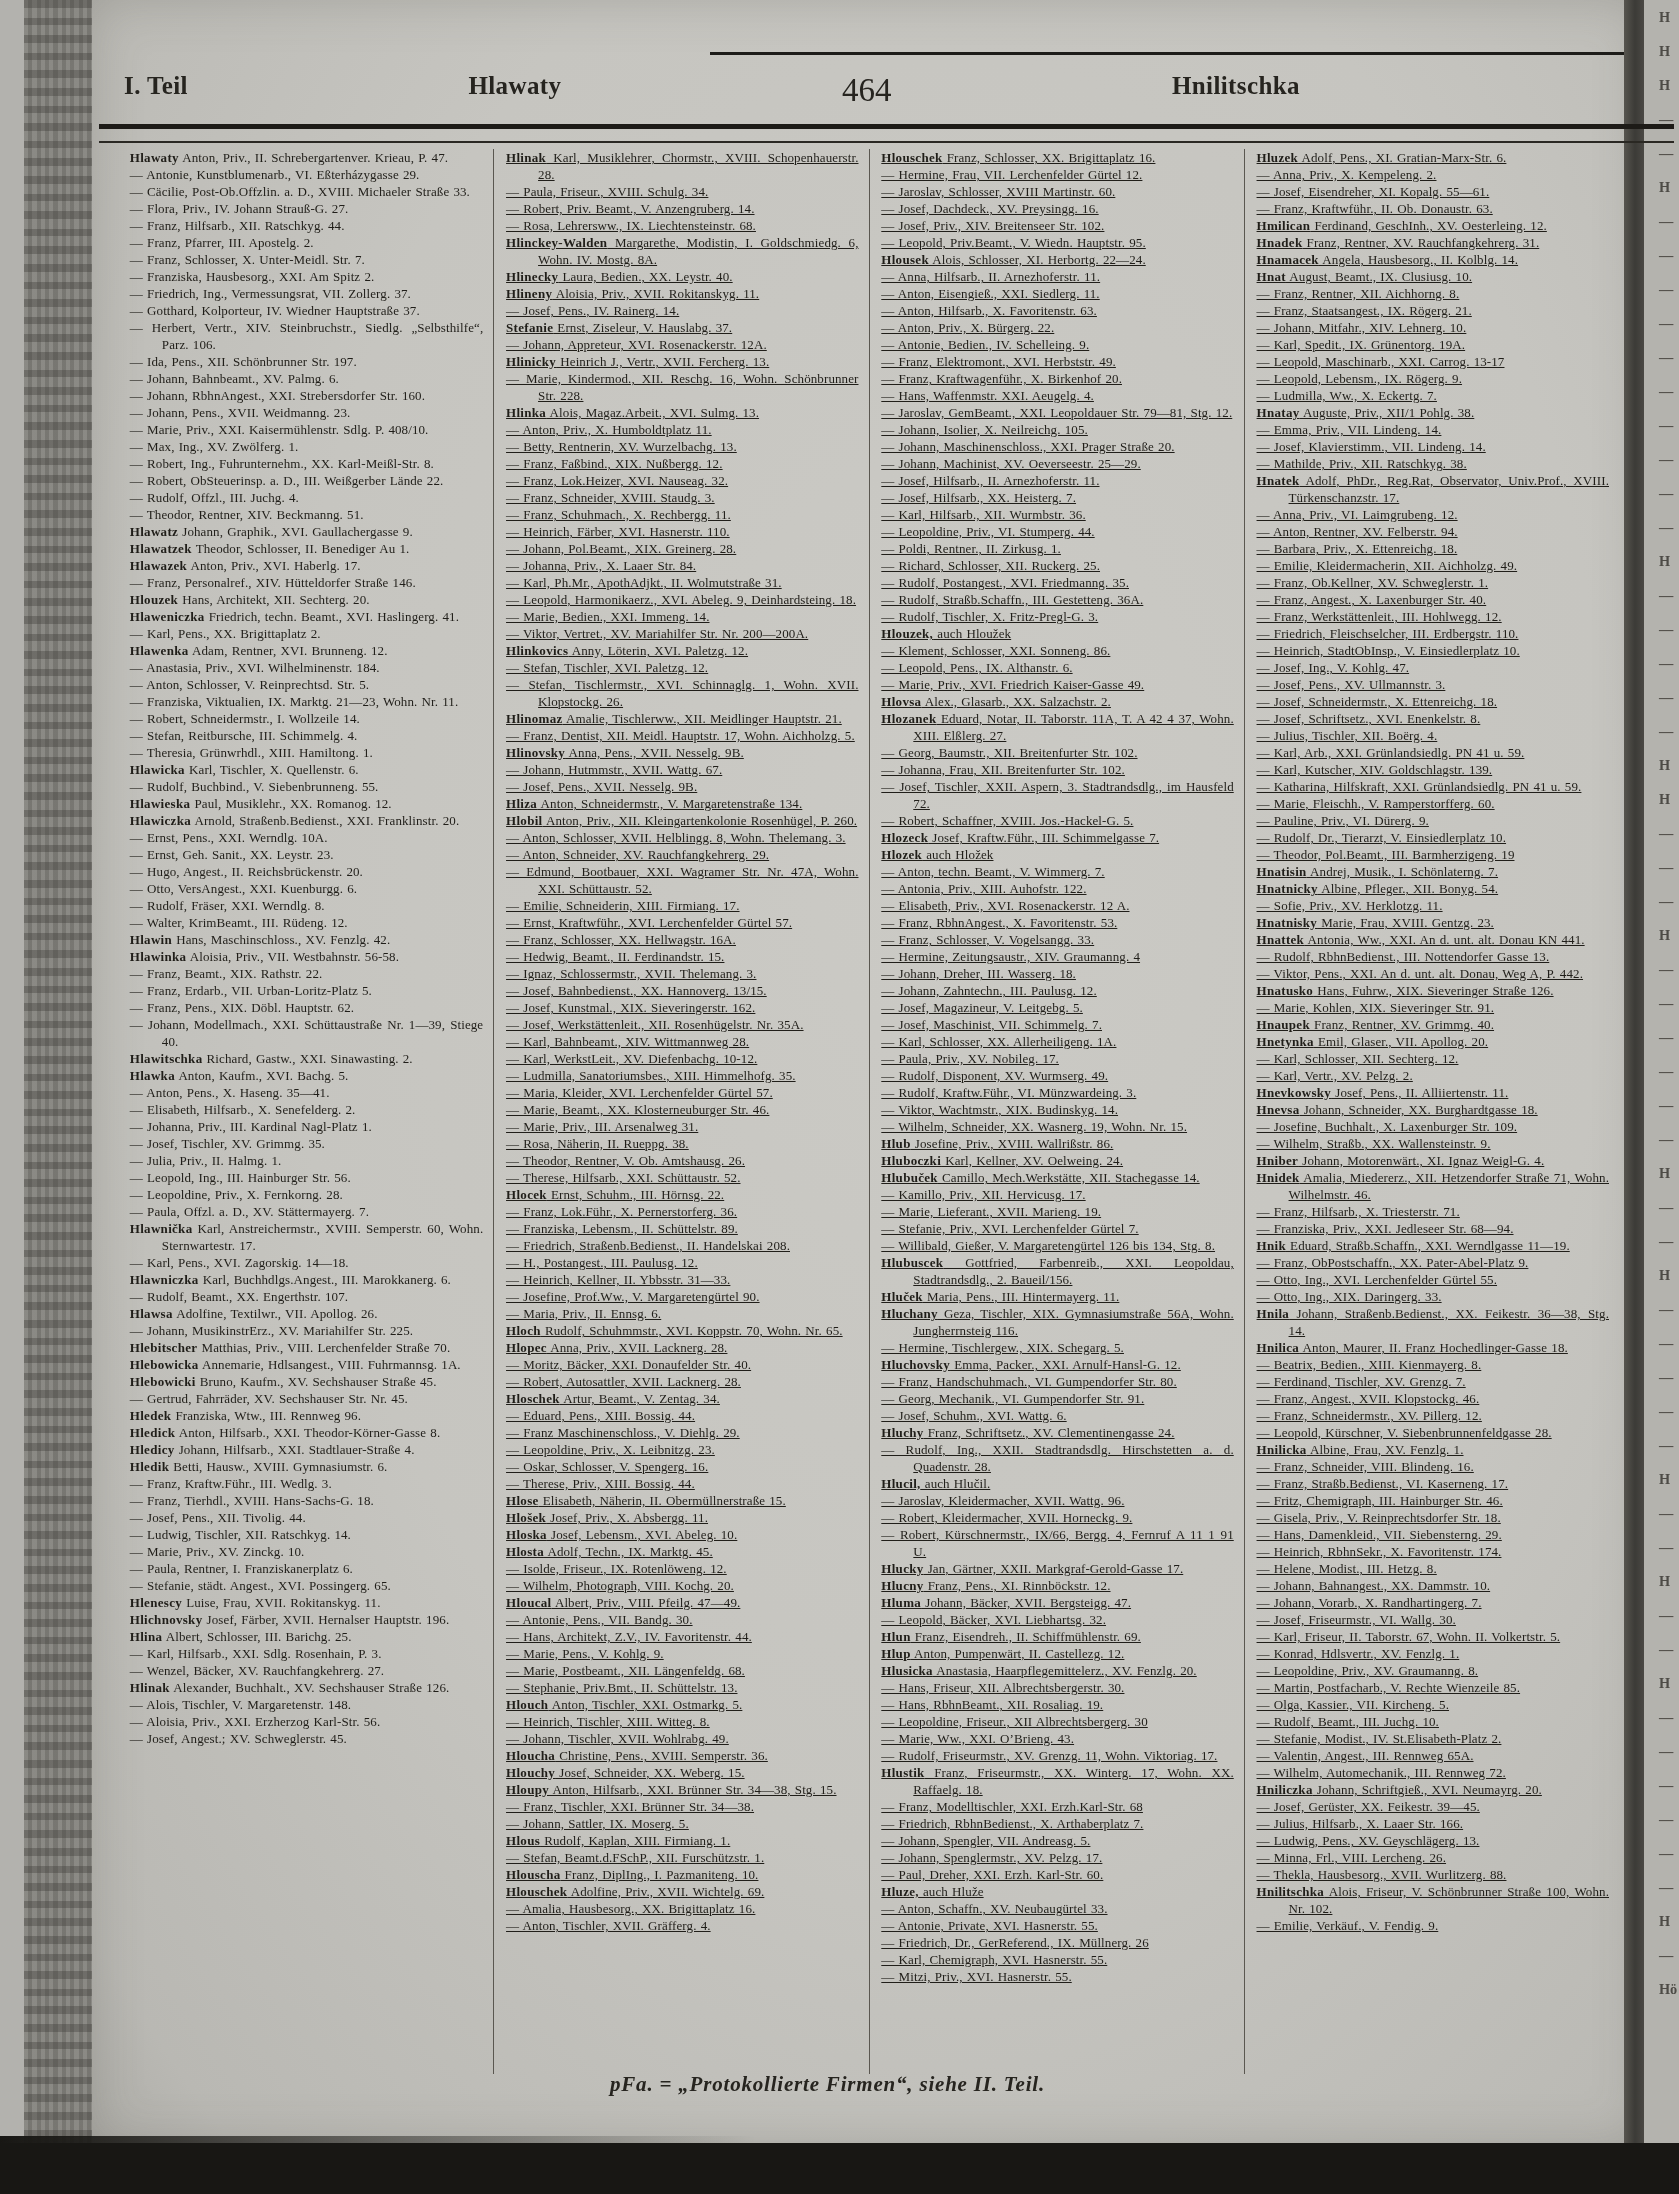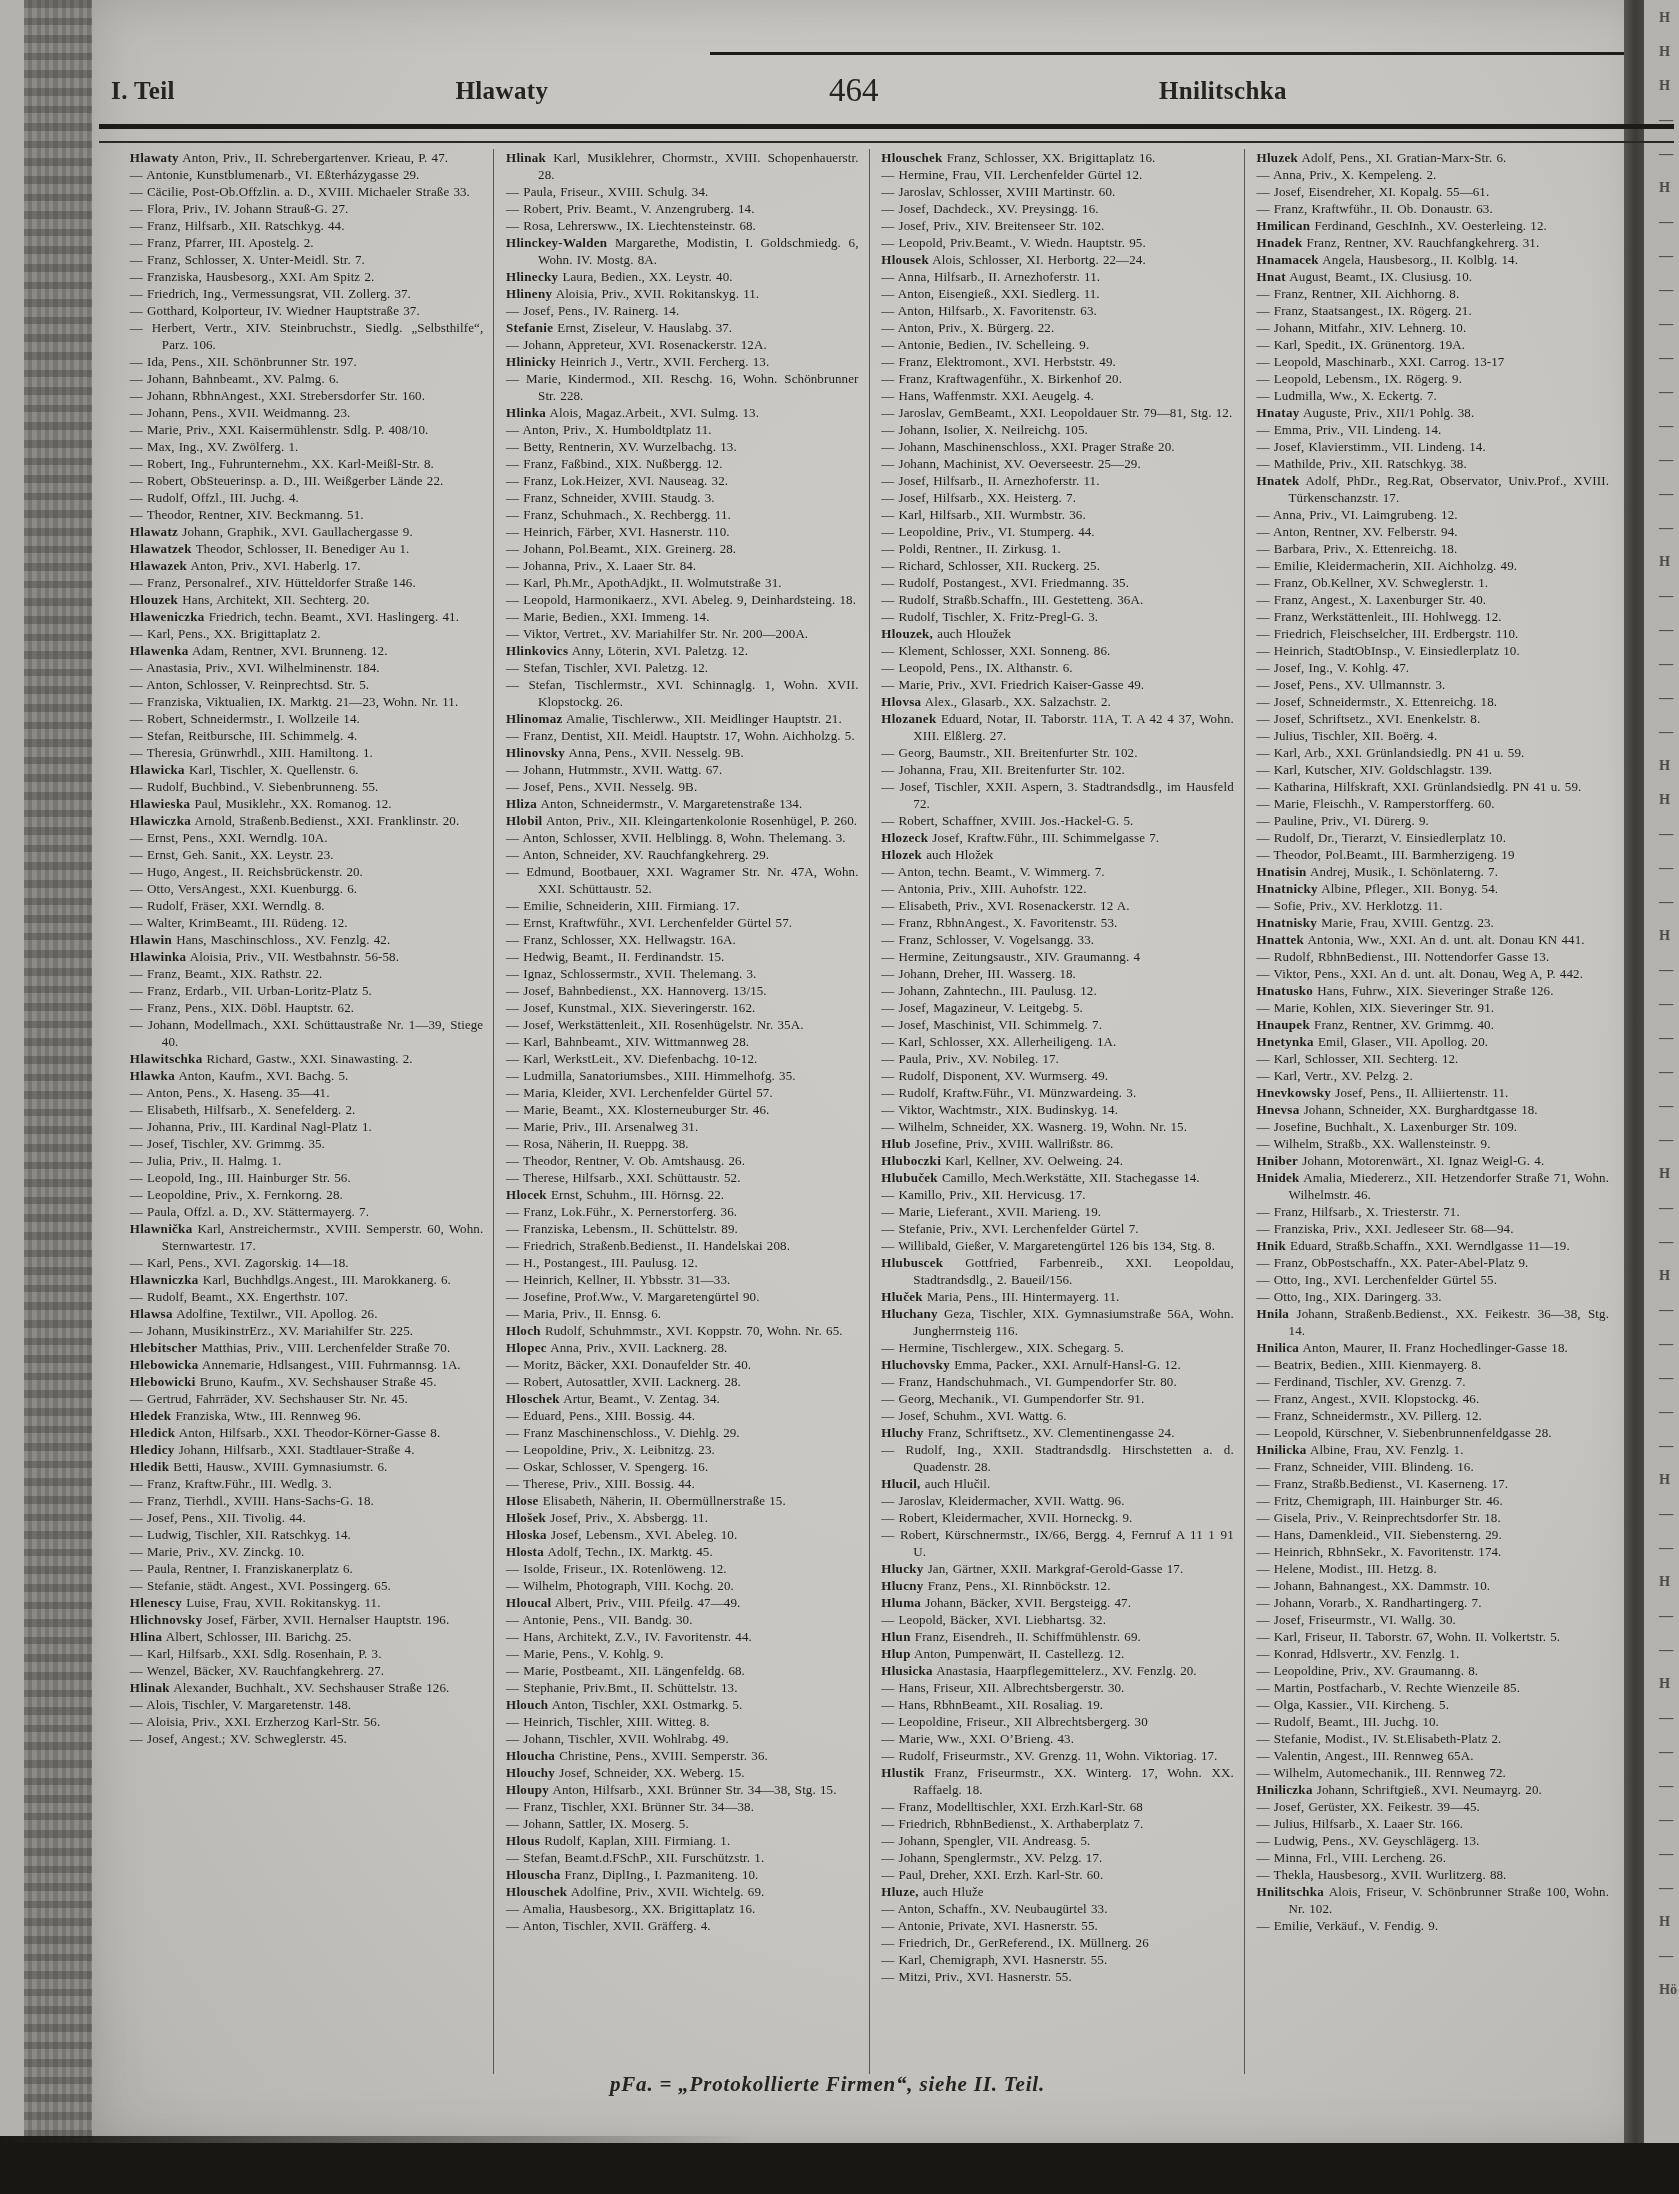--- a/index.html
+++ b/index.html
@@ -19,31 +19,31 @@
       radial-gradient(ellipse at 55% 40%, #cbcac5 0%, #c6c5c0 55%, #b9b8b3 92%, #aeada8 100%);
     box-shadow:inset 0 0 50px rgba(80,78,72,.25);}
   .edge-dark{position:absolute;left:1624px;top:0;width:20px;height:2194px;background:linear-gradient(90deg,#57554f,#3c3b37 55%,#4a4844);}
   .next-page{position:absolute;left:1644px;top:0;width:35px;height:2194px;background:#b4b3ae;overflow:hidden;}
   .next-page .frag{color:#4d4b46;font-size:14.3px;line-height:34px;padding-left:15px;font-weight:bold;white-space:pre;}
   .bottom-band{position:absolute;left:0;top:2143px;width:1679px;height:51px;background:#181714;}
   .bottom-band:before{content:"";position:absolute;left:0;top:-6.7px;width:756px;height:6.7px;background:linear-gradient(90deg,#181714,rgba(24,23,20,0));}
   .topline{position:absolute;left:710px;top:52px;width:935px;height:3.4px;background:#1d1c19;}
 
   
-  .header{position:absolute;left:111px;top:72px;width:1176px;display:flex;justify-content:space-between;align-items:center;color:#26241f;}
+  .header{position:absolute;left:124px;top:72px;width:1176px;display:flex;justify-content:space-between;align-items:flex-start;color:#26241f;}
   .header .hw{font-weight:bold;font-size:25px;letter-spacing:0.4px;}
   .header .pn{font-size:33px;}
   .rule{position:absolute;left:99px;top:124px;width:1575px;height:11.8px;
     border-top:5.9px solid #1d1b17;border-bottom:2.5px solid #2a2823;}
 
   
   .cols{position:absolute;left:118px;top:149px;width:1501px;height:1925px;
     display:grid;grid-template-columns:repeat(4,1fr);column-gap:0;}
   .col{overflow:hidden;height:1925px;padding:0 10px 0 11.8px;color:#201e19;}
-  .col + .col{border-left:1.7px solid #5a5750;}
+  .col + .col{border-left:1.7px solid #5a5750;text-decoration:underline;}
   .entry{margin:0;padding-left:32px;text-indent:-32px;font-size:13px;line-height:17px;
     text-align:justify;letter-spacing:0.1px;word-spacing:0.8px;}
   .entry b{font-weight:bold;letter-spacing:0.3px;}
 
   
   .footer{position:absolute;left:118px;top:2072px;width:1419px;text-align:center;
     font-size:21px;font-weight:bold;font-style:italic;color:#26241f;letter-spacing:0.8px;}
 </style>
 </head>
 <body>

